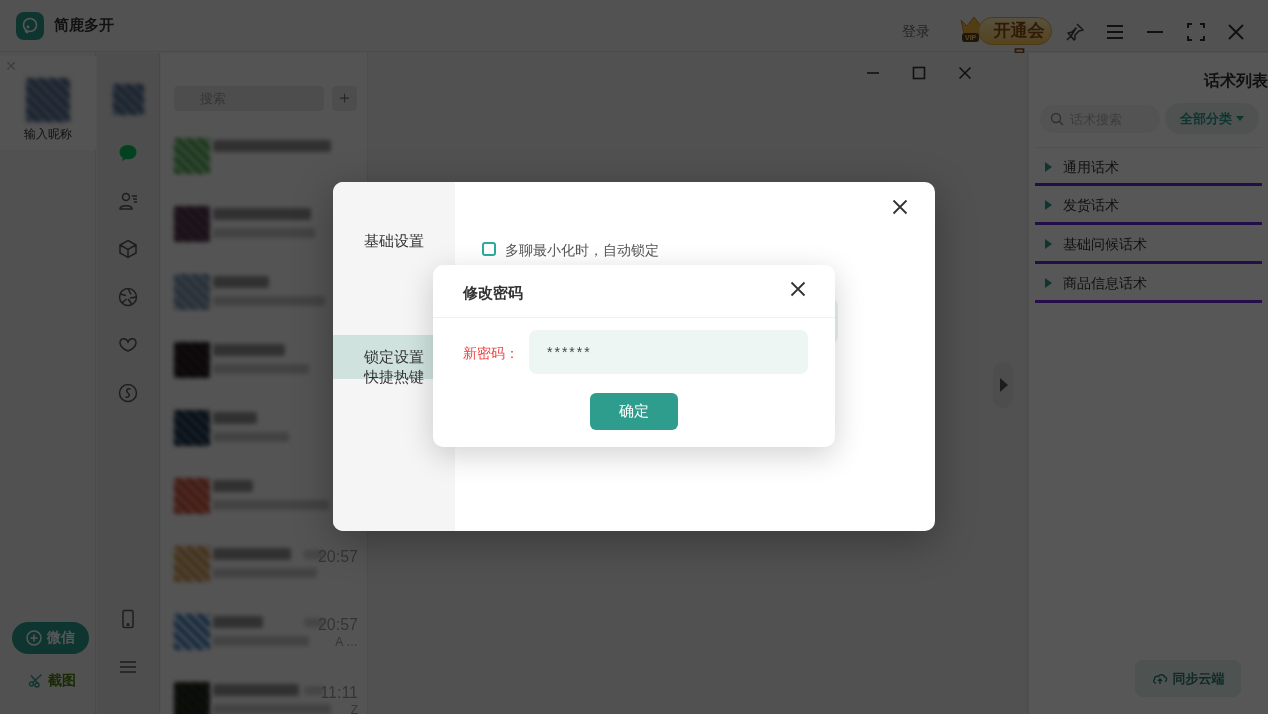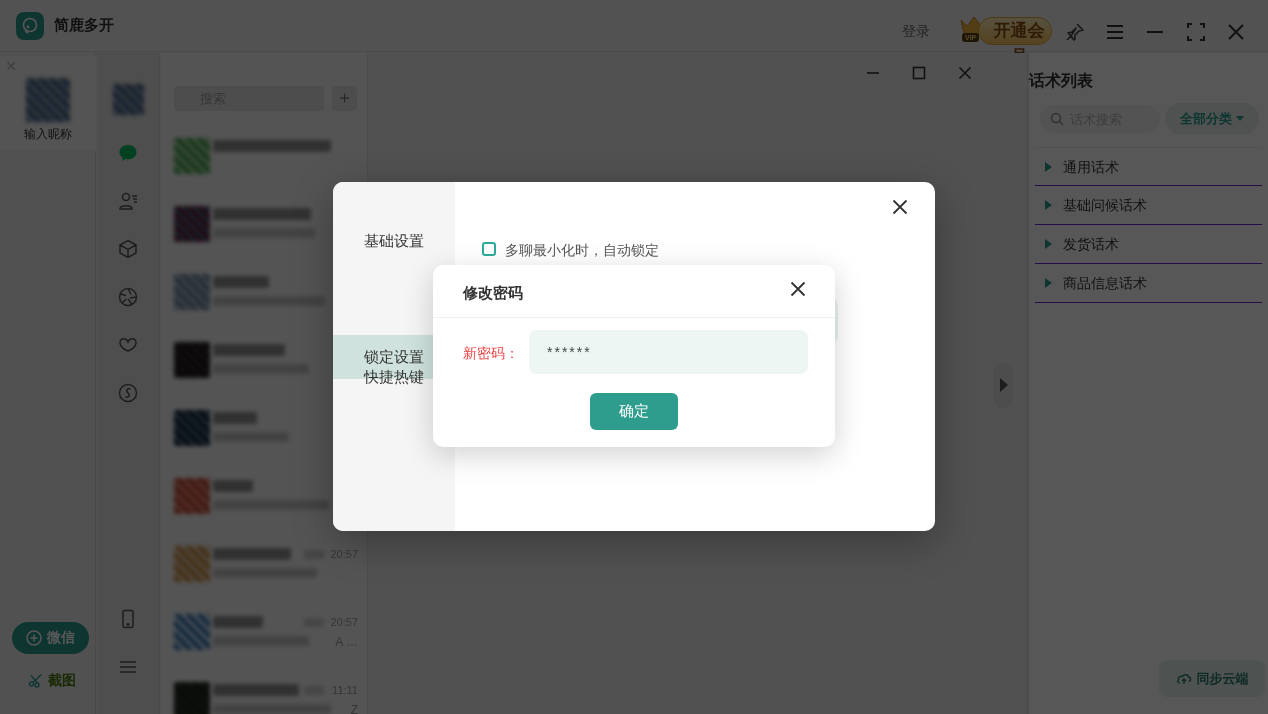--- a/index.html
+++ b/index.html
@@ -44,50 +44,50 @@
   .search-glyph { position:absolute; left:19px; top:38px; width:14px; height:14px; pointer-events:none; }
   .chat-add { position:absolute; left:171px; top:33px; width:25px; height:25px; background:#e2e2e2; border-radius:4px;
               color:#6f6f6f; font-size:17px; line-height:24px; text-align:center; cursor:pointer; }
   .chat-rows { position:absolute; left:0; top:77px; width:207px; height:584px; overflow:hidden; }
   .chat-row { position:relative; width:207px; height:68px; cursor:pointer; }
   .chat-avatar { position:absolute; left:13px; top:8px; width:36px; height:36px; }
   .blk { position:absolute; border-radius:2px; filter:blur(2px); }
   .chat-name-blk { left:52px; top:10px; height:12px; background:#8f8f8f; }
   .chat-prev-blk { left:52px; top:30px; height:10px; background:#c2c2c2; }
   .chat-time-blk { top:12px; height:9px; width:20px; background:#cccccc; }
-  .chat-time { position:absolute; right:10px; top:10px; font-size:11px; color:#9a9a9a; }
+  .chat-time { position:absolute; right:10px; top:10px; font-size:16px; color:#9a9a9a; }
   .chat-suffix { position:absolute; right:10px; top:29px; font-size:12px; color:#9a9a9a; }
 
   
   .main-area { position:absolute; left:369px; top:53px; width:659px; height:661px; background:#ededed; border-right:1px solid #d8d8d8; }
   .win-btn { position:absolute; top:10px; width:20px; height:20px; cursor:pointer; }
   .win-btn svg { width:100%; height:100%; }
   .panel-handle { position:absolute; left:624px; top:309px; width:20px; height:46px; background:#e0e0e0; border-radius:10px; cursor:pointer; }
   .panel-handle:after { content:""; position:absolute; left:7px; top:16px; border-left:8px solid #555; border-top:7px solid transparent; border-bottom:7px solid transparent; }
 
   
   .script-panel { position:absolute; left:1029px; top:53px; width:239px; height:661px; background:#ffffff; }
-  .script-title { position:absolute; left:0; top:18px; width:239px; text-align:left; font-size:16px; font-weight:bold; color:#333; }
+  .script-title { position:absolute; left:0; top:18px; width:239px; text-align:right; font-size:16px; font-weight:bold; color:#333; }
   .script-search-wrap { position:absolute; left:11px; top:52px; width:120px; height:28px; background:#f2f2f2; border-radius:15px; }
   .script-search { position:absolute; left:30px; top:0; width:86px; height:28px; border:none; background:transparent; outline:none; font-size:13px; color:#333; }
   .script-search::placeholder { color:#b0b0b0; }
   .script-search-glyph { position:absolute; left:10px; top:7px; width:14px; height:14px; }
   .filter-pill { position:absolute; left:136px; top:50px; width:94px; height:31px; background:#e6f1ee; border-radius:16px;
                  color:#2e9d8e; font-weight:bold; font-size:13px; line-height:31px; text-align:center; cursor:pointer; }
   .filter-pill .caret { display:inline-block; margin-left:4px; border-top:5px solid #2e9d8e; border-left:4px solid transparent; border-right:4px solid transparent; vertical-align:2px; }
   .cat-rows { position:absolute; left:6px; top:94px; width:227px; }
-  .cat-row { position:relative; height:39px; border-bottom:1px solid #6d28d9; cursor:pointer; background:#fff; }
+  .cat-row { position:relative; height:39px; border-bottom:3px solid #6d28d9; cursor:pointer; background:#fff; }
   .cat-row:first-child { border-top:1px solid #ececec; }
   .cat-tri { position:absolute; left:10px; top:14px; border-left:7px solid #2e9d8e; border-top:5px solid transparent; border-bottom:5px solid transparent; }
   .cat-label { position:absolute; left:28px; top:11px; font-size:14px; color:#333; }
   .script-btn { position:absolute; top:607px; height:37px; background:#e3f0ec; border:none; border-radius:8px; color:#2e7c6f;
                 font-size:13px; font-weight:bold; cursor:pointer; }
   .script-btn svg { vertical-align:-3px; margin-right:5px; }
   .btn-manage { left:4px; width:109px; }
-  .btn-sync { left:130px; width:106px; }
+  .btn-sync { left:106px; width:106px; }
 
   
   .wechat-btn { position:absolute; left:12px; top:622px; width:77px; height:32px; background:#2e9d8e; border:none; border-radius:16px;
                 color:#fff; font-size:14px; font-weight:bold; cursor:pointer; }
   .wechat-btn svg { vertical-align:-4px; margin-right:5px; }
   .shot-btn { position:absolute; left:22px; top:670px; width:60px; height:22px; background:transparent; border:none; color:#4d7c0f;
               font-size:14px; font-weight:bold; cursor:pointer; }
   .shot-btn svg { vertical-align:-3px; margin-right:4px; }
 
   
@@ -314,25 +314,25 @@
     <div class="filter-pill">
       <span>全部分类</span><span class="caret"></span>
     </div>
     <div class="cat-rows" id="cat-rows">
         <div class="cat-row">
           <div class="cat-tri"></div>
           <div class="cat-label">通用话术</div>
         </div>
         <div class="cat-row">
           <div class="cat-tri"></div>
-          <div class="cat-label">基础问候话术</div>
+          <div class="cat-label">发货话术</div>
         </div>
         <div class="cat-row">
           <div class="cat-tri"></div>
-          <div class="cat-label">发货话术</div>
+          <div class="cat-label">基础问候话术</div>
         </div>
         <div class="cat-row">
           <div class="cat-tri"></div>
           <div class="cat-label">商品信息话术</div>
         </div>
       </div>
     <button class="script-btn btn-sync">
       <svg width="16" height="15" viewBox="0 0 16 15">
           <path d="M4 12 C1.5 12 1 9.5 2.5 8.5 C2 6 4.5 4.5 6.5 5.5 C7.5 3 12 3 12.5 6 C15 6 15.5 9.5 13 10.5" fill="none" stroke="#2e7c6f" stroke-width="1.4"></path>
           <path d="M8 13 V8 M6 10 L8 8 L10 10" fill="none" stroke="#2e7c6f" stroke-width="1.4"></path>

